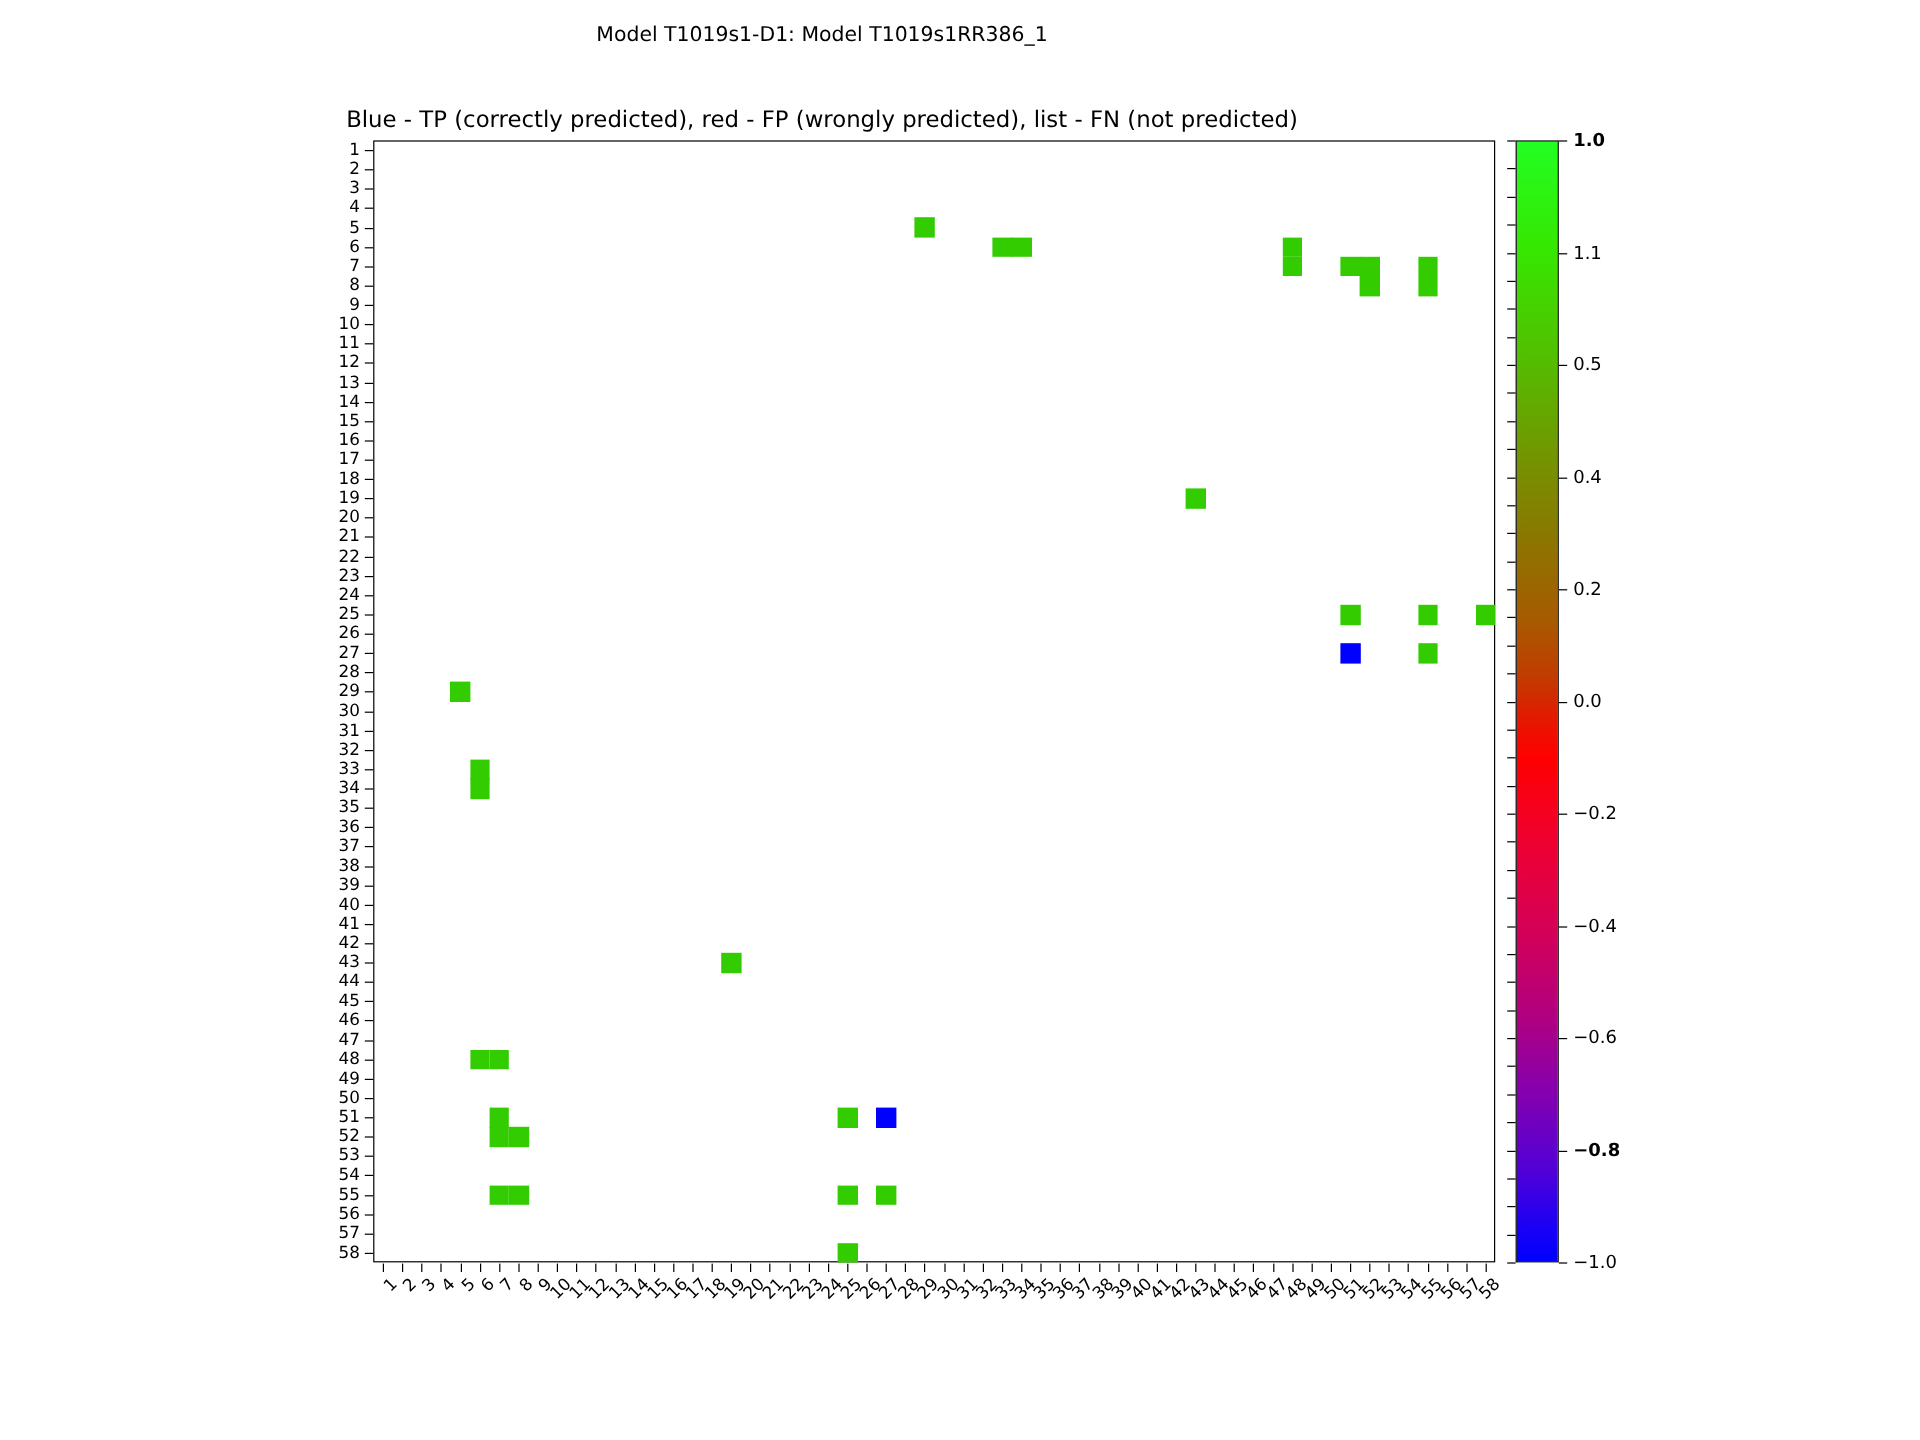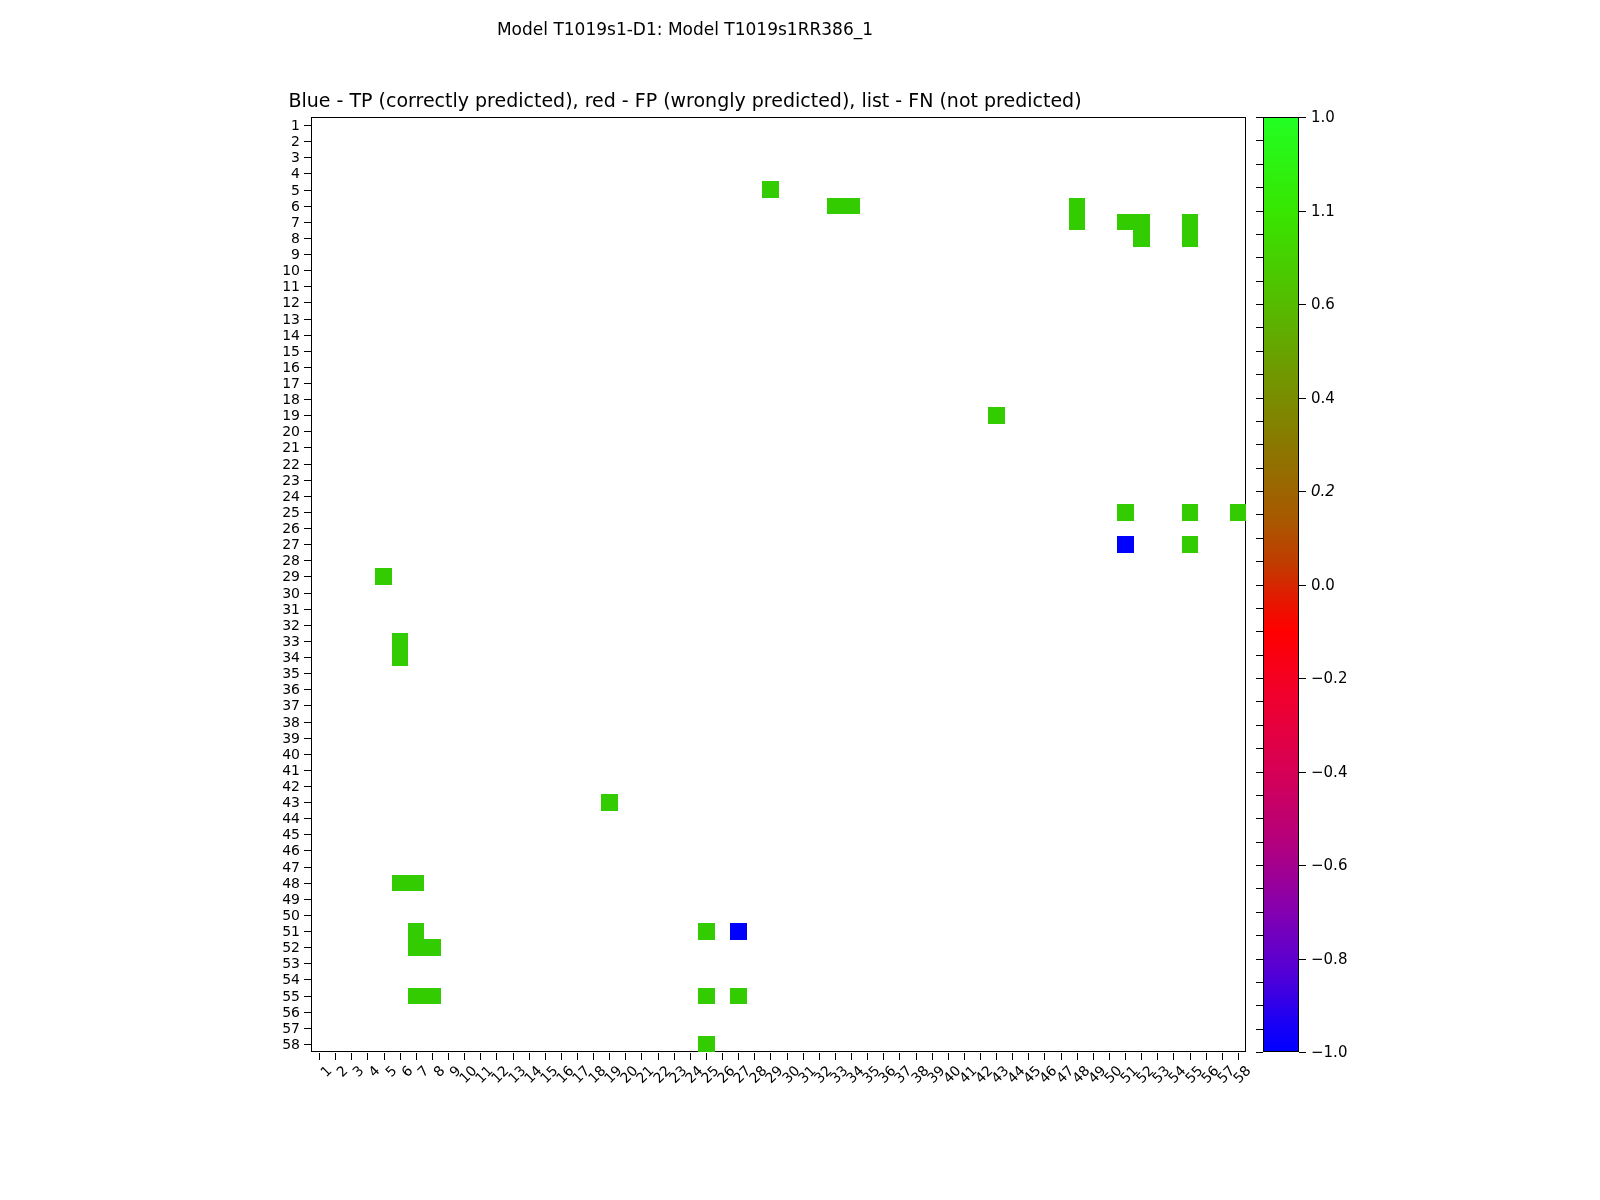--- a/index.html
+++ b/index.html
@@ -438,39 +438,39 @@
       <div class="xlabel" style="left: 915.819px;">57</div>
       <div class="tick-x" style="left: 926.94px;"></div>
       <div class="xlabel" style="left: 931.94px;">58</div>
     </div>
 </div>
 
 <div id="colorbar-wrap">
   <div id="colorbar-gradient"></div>
   <div id="colorbar-ticks">
       <div class="tick-cb" style="top: 0px;"></div>
-      <div class="cblabel" style="top: 0px;">1.0</div>
+      <div class="cblabel" style="top: 0px; font-weight: bold;">1.0</div>
       <div class="tick-cb" style="top: 93.5px;"></div>
       <div class="cblabel" style="top: 93.5px;">1.1</div>
       <div class="tick-cb" style="top: 187px;"></div>
-      <div class="cblabel" style="top: 187px;">0.6</div>
+      <div class="cblabel" style="top: 187px;">0.5</div>
       <div class="tick-cb" style="top: 280.5px;"></div>
       <div class="cblabel" style="top: 280.5px;">0.4</div>
       <div class="tick-cb" style="top: 374px;"></div>
-      <div class="cblabel" style="top: 374px; font-style: italic;">0.2</div>
+      <div class="cblabel" style="top: 374px;">0.2</div>
       <div class="tick-cb" style="top: 467.5px;"></div>
       <div class="cblabel" style="top: 467.5px;">0.0</div>
       <div class="tick-cb" style="top: 561px;"></div>
       <div class="cblabel" style="top: 561px;">−0.2</div>
       <div class="tick-cb" style="top: 654.5px;"></div>
       <div class="cblabel" style="top: 654.5px;">−0.4</div>
       <div class="tick-cb" style="top: 748px;"></div>
       <div class="cblabel" style="top: 748px;">−0.6</div>
       <div class="tick-cb" style="top: 841.5px;"></div>
-      <div class="cblabel" style="top: 841.5px;">−0.8</div>
+      <div class="cblabel" style="top: 841.5px; font-weight: bold;">−0.8</div>
       <div class="tick-cb" style="top: 935px;"></div>
       <div class="cblabel" style="top: 935px;">−1.0</div>
       <div class="tick-cb-in" style="top: 0px;"></div>
       <div class="tick-cb-in" style="top: 23.375px;"></div>
       <div class="tick-cb-in" style="top: 46.75px;"></div>
       <div class="tick-cb-in" style="top: 70.125px;"></div>
       <div class="tick-cb-in" style="top: 93.5px;"></div>
       <div class="tick-cb-in" style="top: 116.875px;"></div>
       <div class="tick-cb-in" style="top: 140.25px;"></div>
       <div class="tick-cb-in" style="top: 163.625px;"></div>

